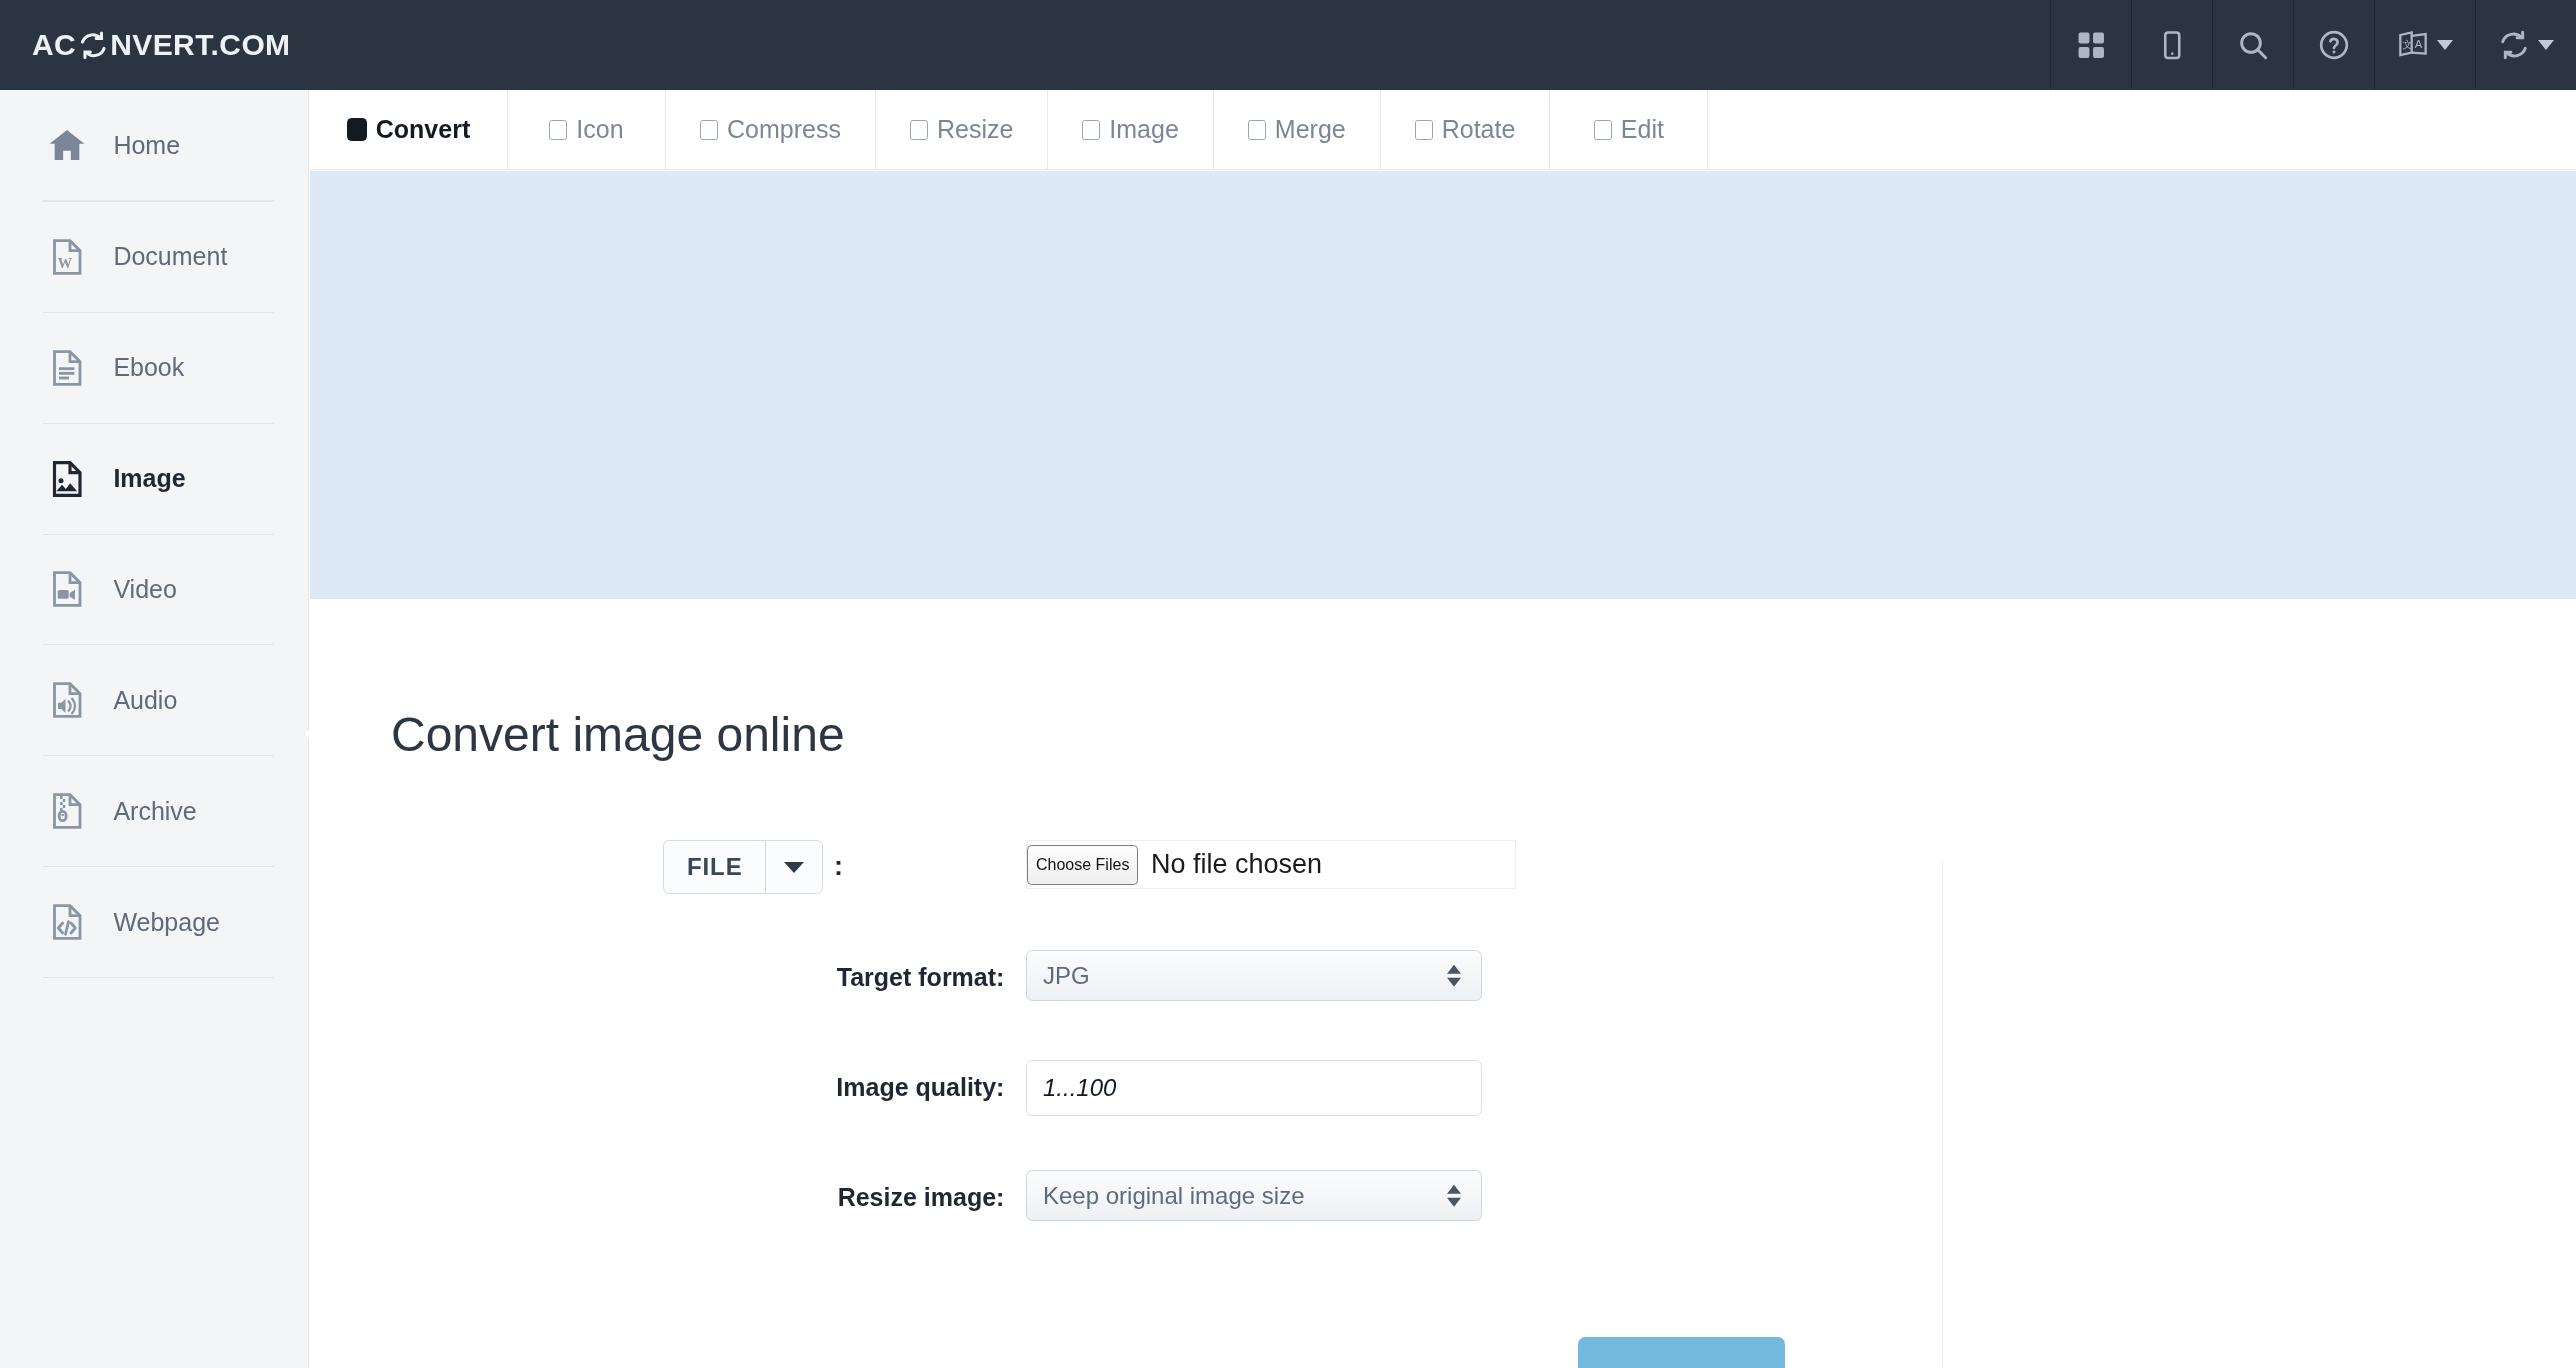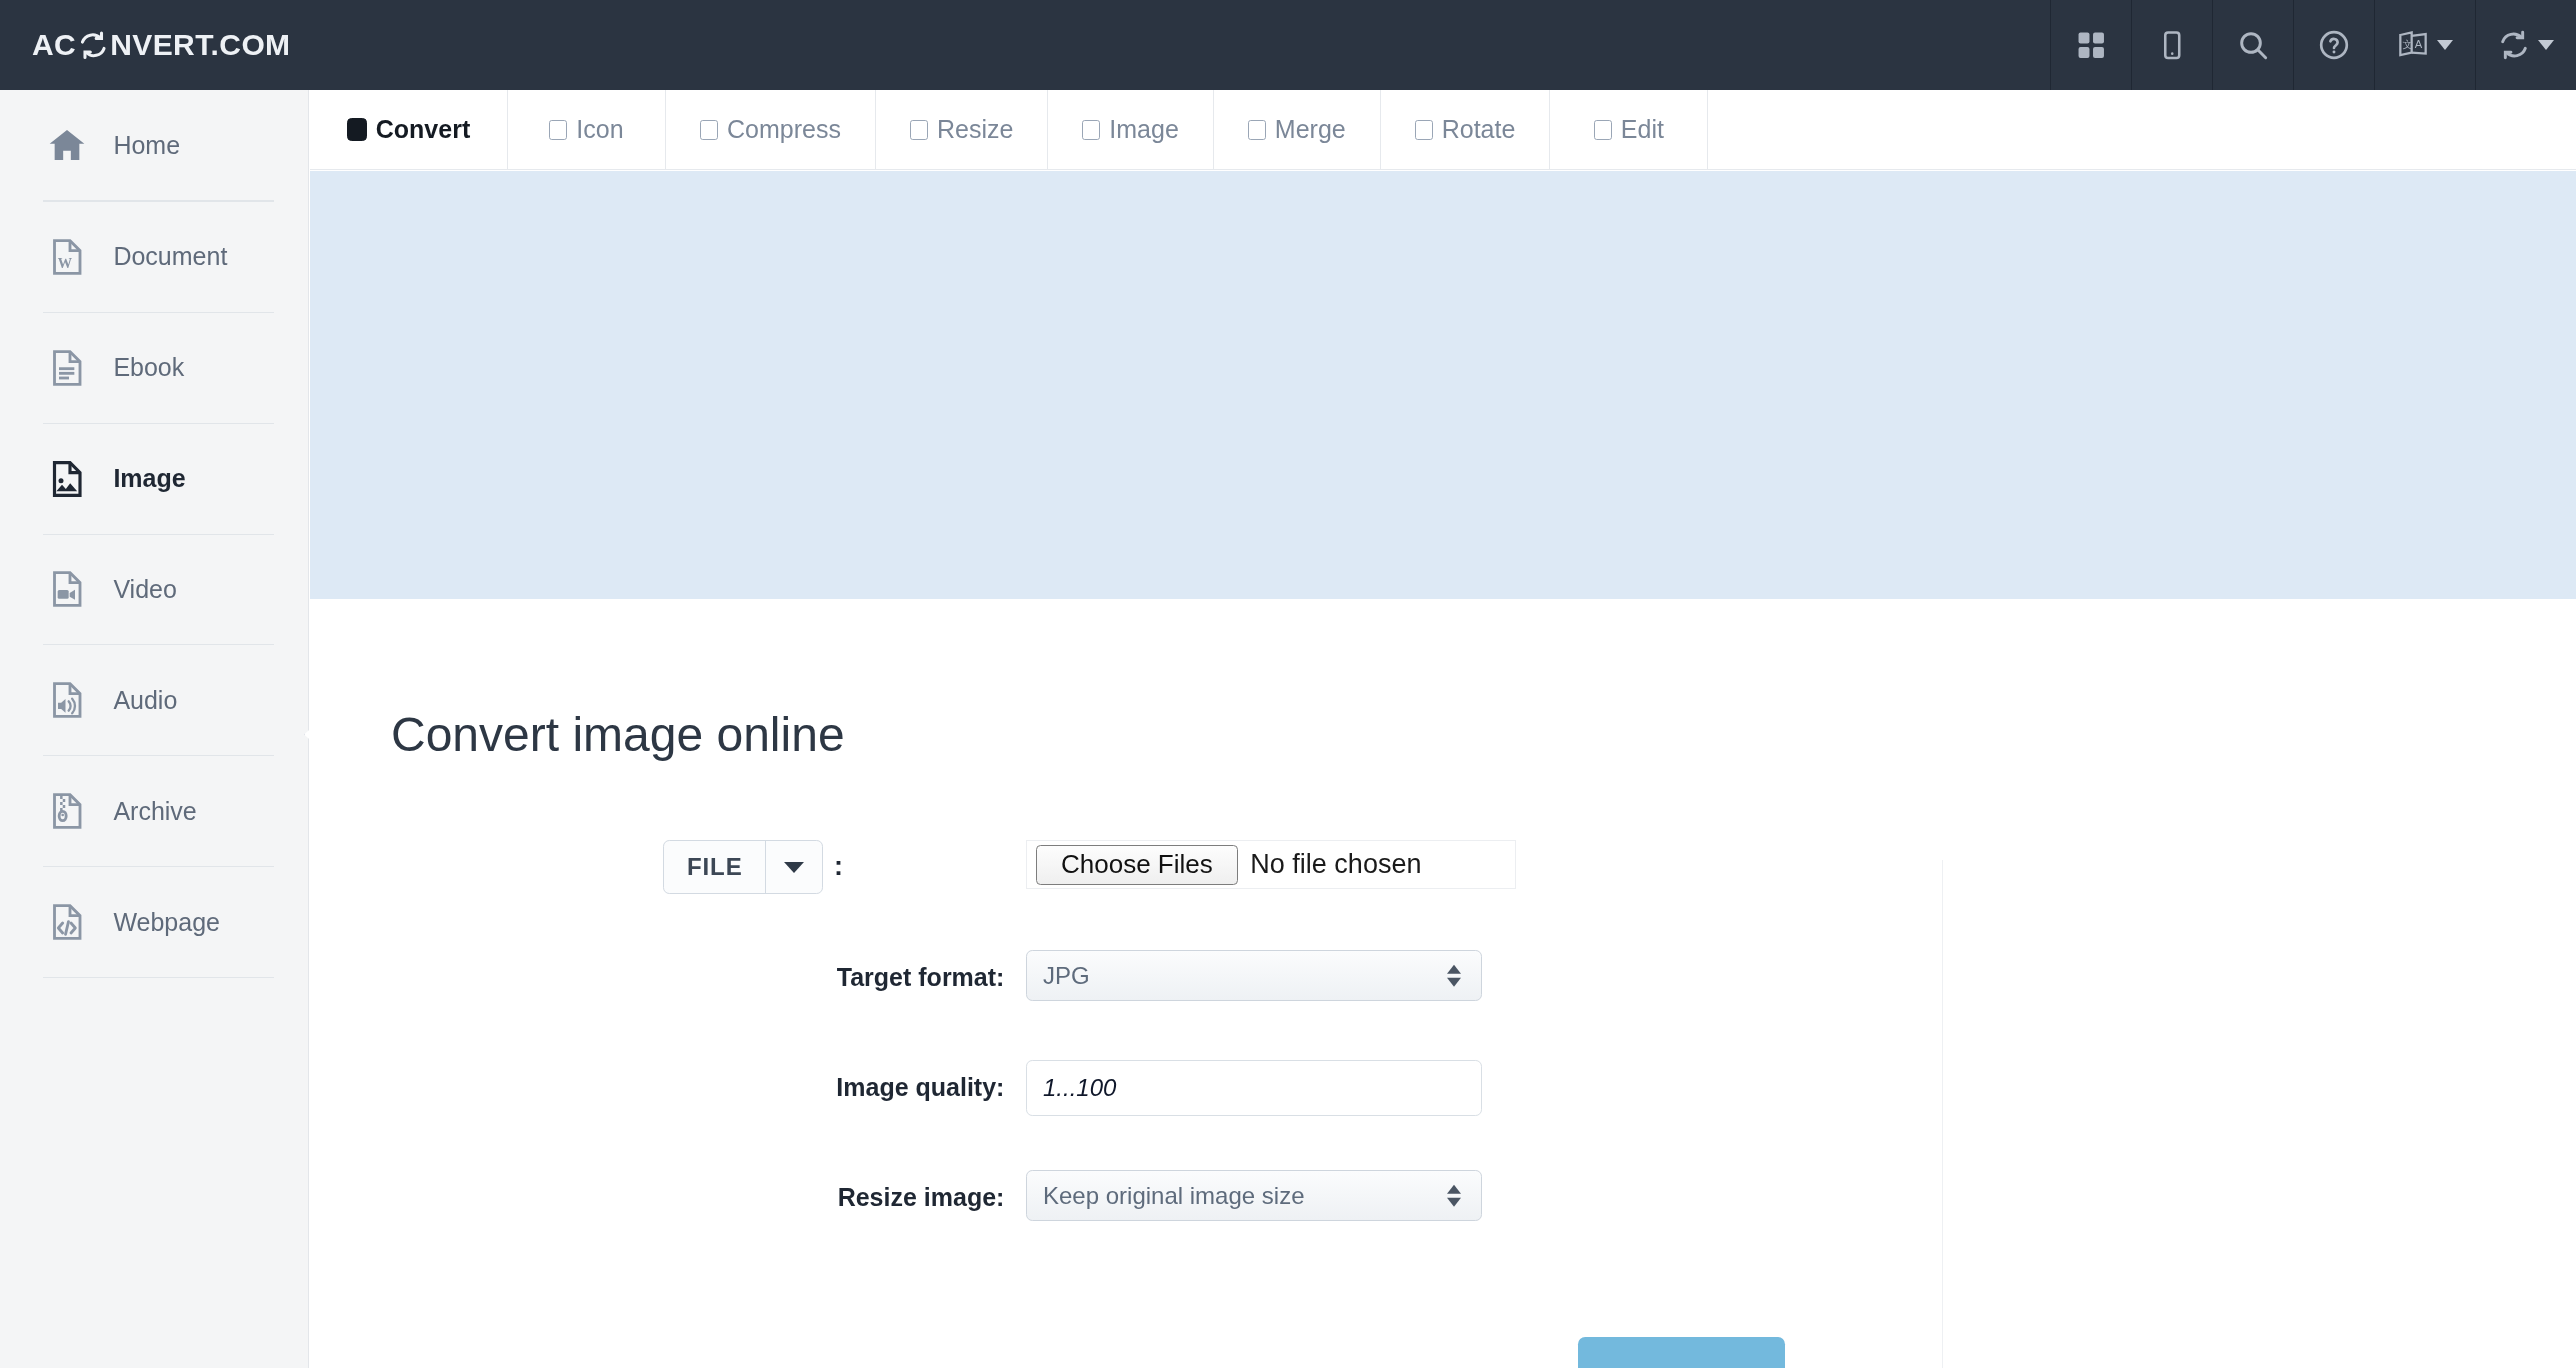--- a/index.html
+++ b/index.html
@@ -177,27 +177,27 @@
 
   .file-input {
     display: inline-flex; align-items: center;
     height: 49px;
     border: 0.9px solid #eceef1;
     background: #fff;
     width: 490px;
   }
   .file-input .choose {
     height: 40px;
-    margin-left: 9px;
-    padding: 0 24px;
+    margin-left: 0;
+    padding: 0 8px;
     display:flex; align-items:center;
     border: 1.8px solid #7d7d7d;
     border-radius: 4.5px;
     background: linear-gradient(#fdfdfd,#efefef);
-    font-size: 26px; color: #111;
+    font-size: 16px; color: #111;
     font-family: "Liberation Sans", sans-serif;
   }
   .file-input .nofile {
     margin-left: 12.6px;
     font-size: 27px; color: #1a1a1a;
   }
 
   .sel {
     position: relative;
     width: 456px; height: 51px;

